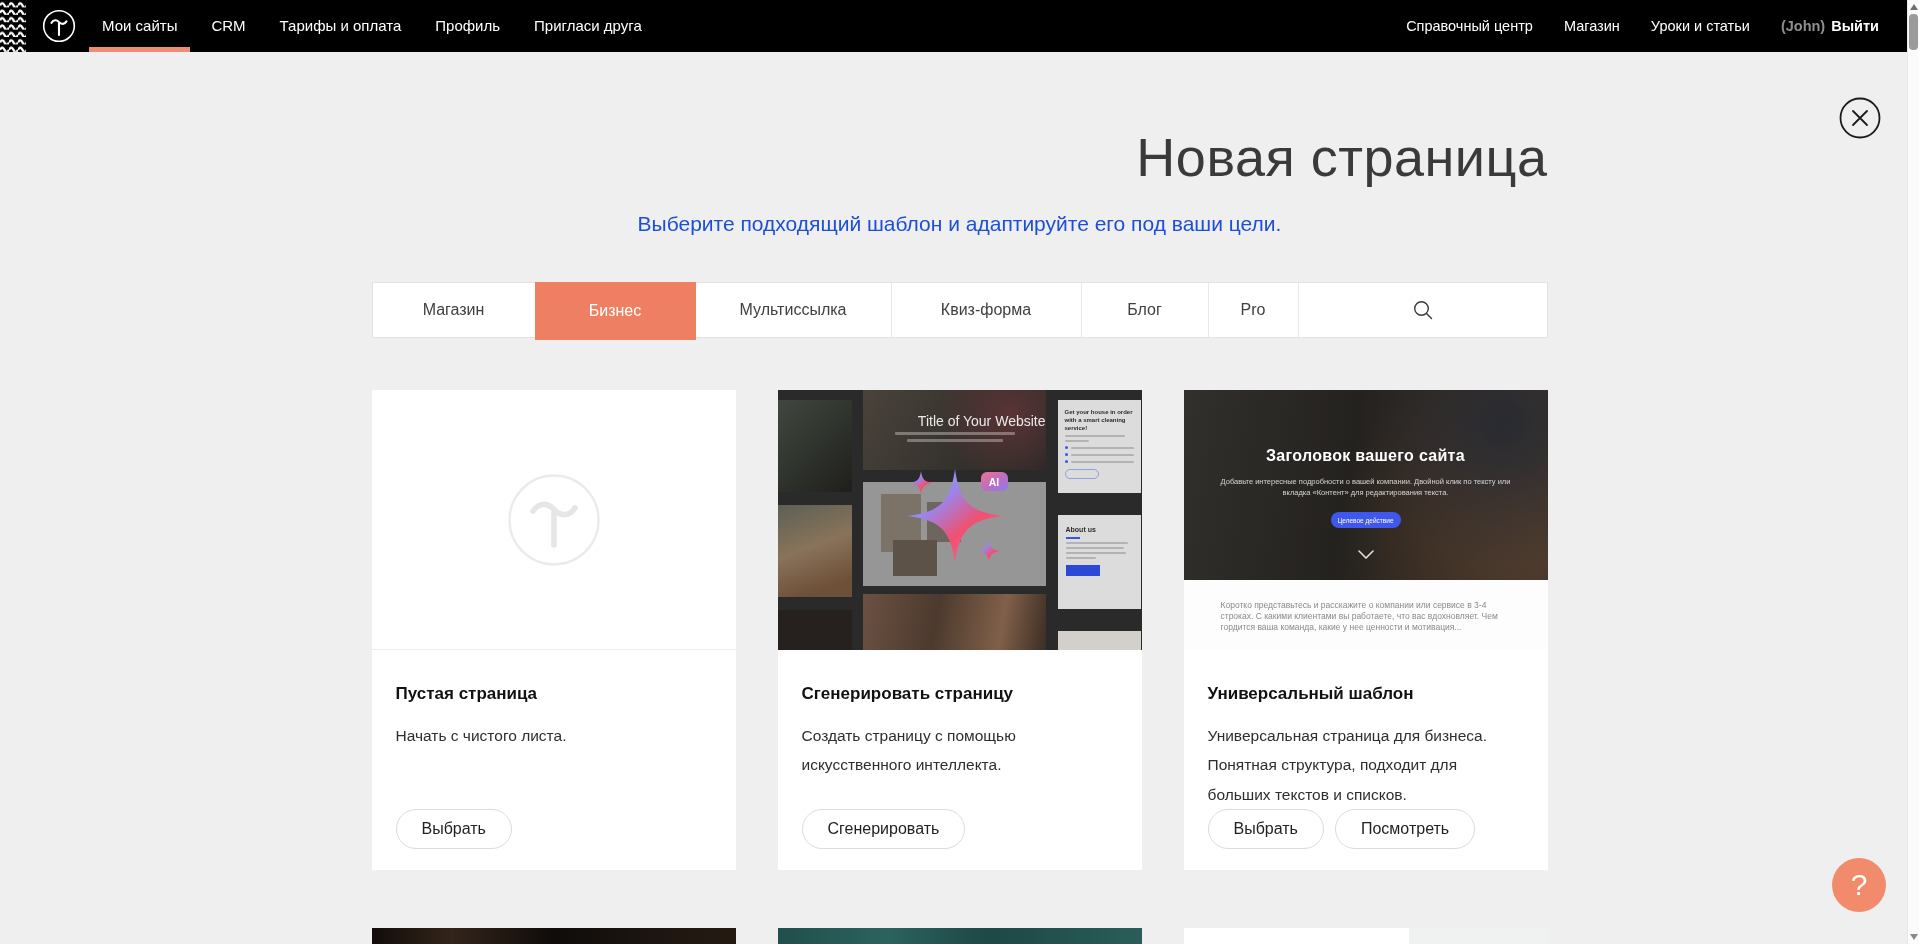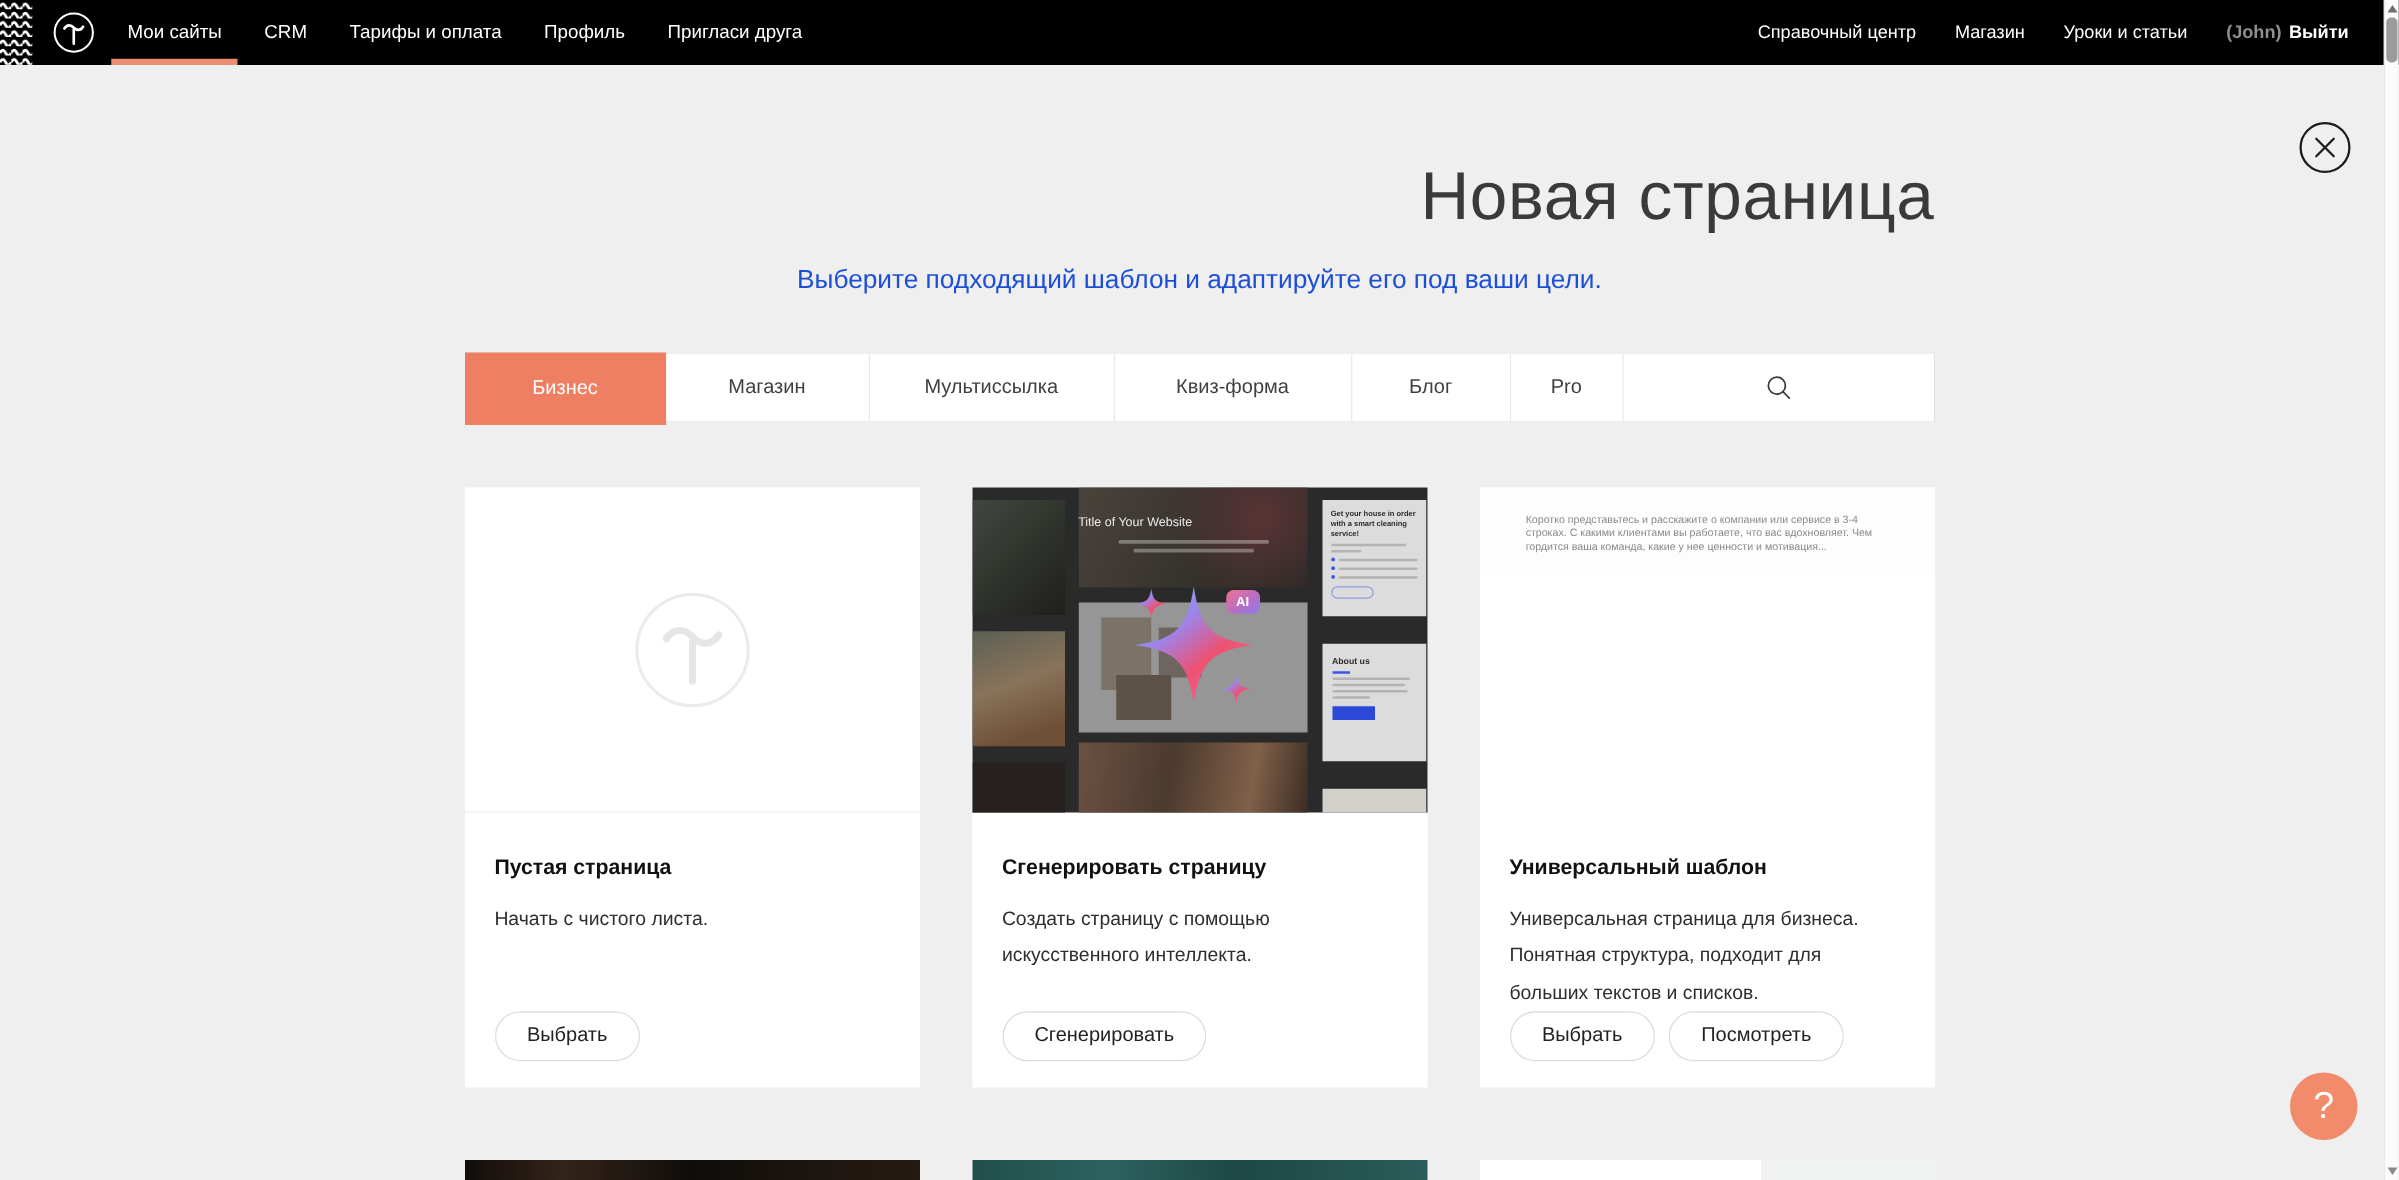--- a/index.html
+++ b/index.html
@@ -50,21 +50,21 @@
               font-family:"Liberation Sans",sans-serif; font-size:16px; color:#222; cursor:pointer; white-space:nowrap; }
 
   
   .collage { background:#2a2a2a; }
   .th { position:absolute; }
   .ph-desk    { left:0; top:10px; width:74px; height:92px; background:linear-gradient(135deg,#414740 0%,#31362f 45%,#201e1b 100%); }
   .ph-room    { left:0; top:115px; width:74px; height:92px; background:linear-gradient(160deg,#5c6054 0%,#89735a 45%,#6e4f38 85%); }
   .ph-dark    { left:0; top:220px; width:74px; height:42px; background:#26211e; }
   .ph-hero    { left:85px; top:0; width:183px; height:80px;
                 background:radial-gradient(circle at 80% 30%,#5a3336 0%,transparent 45%),linear-gradient(120deg,#4a433c 0%,#36322d 55%,#2c2926 100%); }
-  .thumb-title { position:absolute; left:0; right:0; top:23px; text-align:left; font-size:10px; color:#e9e9e9; }
+  .thumb-title { position:absolute; left:0; right:0; top:23px; text-align:right; font-size:14px; color:#e9e9e9; }
   .sk { position:absolute; background:rgba(255,255,255,.33); height:2.5px; border-radius:1px; }
   .panel-mid  { left:85px; top:92px; width:183px; height:104px; background:#969696; }
   .pm-a { position:absolute; left:18px; top:12px; width:40px; height:58px; background:#7b7268; }
   .pm-b { position:absolute; left:64px; top:20px; width:34px; height:40px; background:#6e665e; }
   .pm-c { position:absolute; left:30px; top:58px; width:44px; height:36px; background:#5d5248; }
   .ph-strip   { left:85px; top:204px; width:183px; height:58px; background:linear-gradient(100deg,#6b5142 0%,#4c3a2e 40%,#806049 75%,#3c2d24 100%); }
   .panel-r1   { left:280px; top:10px; width:83px; height:93px; background:#dcdcdc; padding:8px 7px; }
   .panel-r2   { left:280px; top:125px; width:83px; height:94px; background:#dcdcdc; padding:10px 8px; }
   .panel-r3   { left:280px; top:241px; width:83px; height:21px; background:#d3cfcb; }
   .tiny-bold { font-size:6px; font-weight:bold; color:#2c2c2c; line-height:1.35; }
@@ -166,22 +166,22 @@
       <path d="M14 14 L28 28 M28 14 L14 28" stroke="#1c1c1c" stroke-width="1.8" stroke-linecap="round"></path>
     </svg>
   </button>
 
   <div class="content">
 
     <h1 class="page-title">Новая страница</h1>
     <p class="page-subtitle">Выберите подходящий шаблон и адаптируйте его под ваши цели.</p>
 
     <div class="tabs">
+      <div class="tab t1">Магазин</div>
       <div class="tab t0 active">Бизнес</div>
-      <div class="tab t1">Магазин</div>
       <div class="tab t2">Мультиссылка</div>
       <div class="tab t3">Квиз-форма</div>
       <div class="tab t5">Блог</div>
       <div class="tab t6">Pro</div>
       <div class="tab t7">
         <svg width="22" height="22" viewBox="0 0 22 22">
           <circle cx="9.5" cy="9.5" r="6.8" fill="none" stroke="#3a3a3a" stroke-width="1.4"></circle>
           <path d="M14.5 14.5 L19.5 19.5" stroke="#3a3a3a" stroke-width="1.4" stroke-linecap="round"></path>
         </svg>
       </div>
@@ -275,20 +275,28 @@
           <h3 class="card-title">Сгенерировать страницу</h3>
           <p class="card-desc">Создать страницу с помощью искусственного интеллекта.</p>
         </div>
         <div class="card-actions">
           <button class="pill-btn">Сгенерировать</button>
         </div>
       </div>
 
       <div class="card">
         <div class="preview">
+          <div class="tpl-hero">
+            <div class="tpl-heading">Заголовок вашего сайта</div>
+            <div class="tpl-sub">Добавьте интересные подробности о вашей компании. Двойной клик по тексту или вкладка «Контент» для редактирования текста.</div>
+            <div class="tpl-cta">Целевое действие</div>
+            <svg class="tpl-chevron" width="16" height="9" viewBox="0 0 16 9">
+              <path d="M1 1 L8 8 L15 1" fill="none" stroke="rgba(255,255,255,.85)" stroke-width="1.6" stroke-linecap="round"></path>
+            </svg>
+          </div>
           <div class="tpl-below">
             <p class="tpl-body-text">Коротко представьтесь и расскажите о компании или сервисе в 3-4 строках. С какими клиентами вы работаете, что вас вдохновляет. Чем гордится ваша команда, какие у нее ценности и мотивация...</p>
           </div>
         </div>
         <div class="card-body">
           <h3 class="card-title">Универсальный шаблон</h3>
           <p class="card-desc">Универсальная страница для бизнеса. Понятная структура, подходит для больших текстов и списков.</p>
         </div>
         <div class="card-actions">
           <button class="pill-btn">Выбрать</button>

